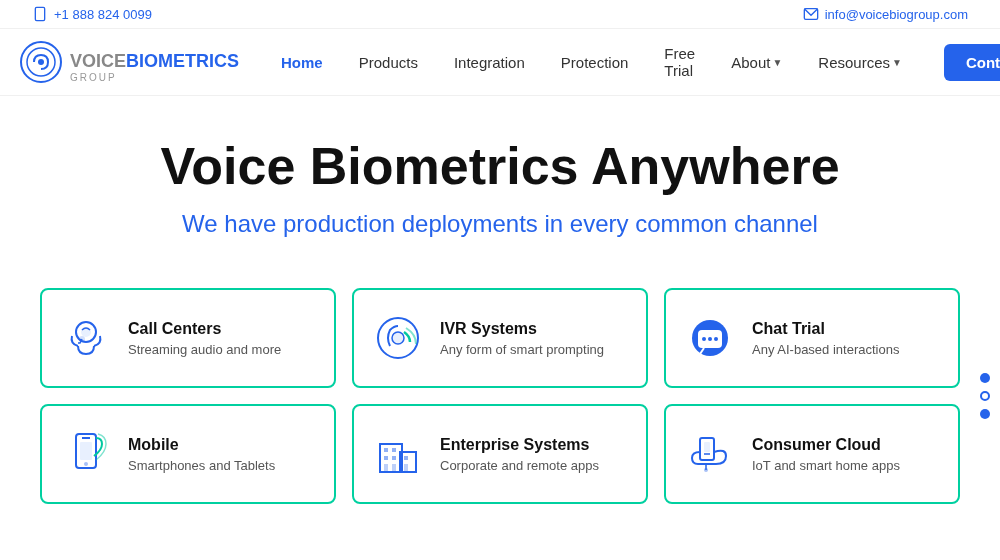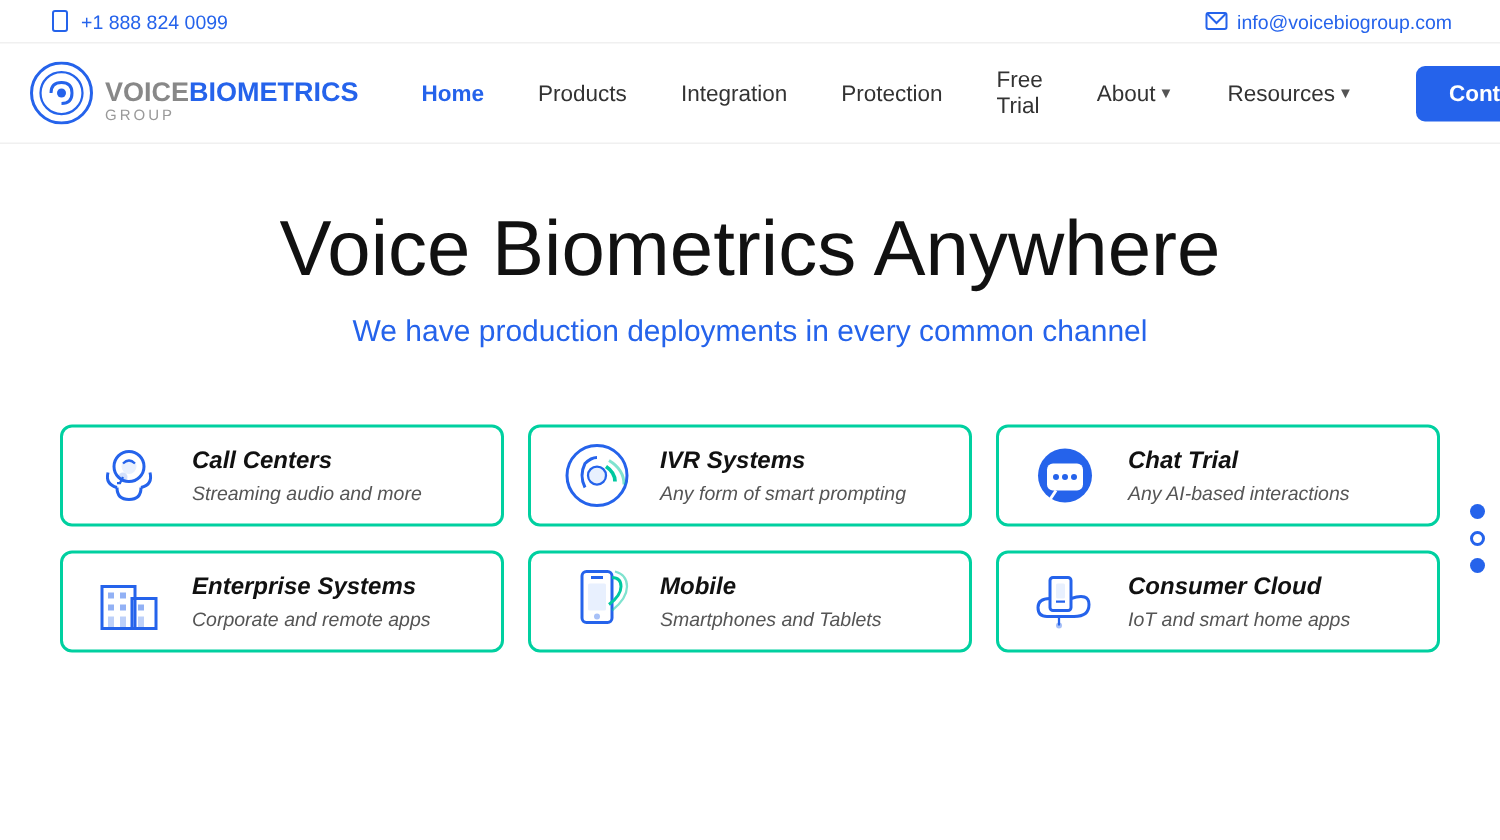--- a/index.html
+++ b/index.html
@@ -83,50 +83,49 @@
       white-space: nowrap;
     }
 
     
     .hero {
       text-align: center;
       padding: 40px 20px 20px;
     }
     .hero h1 {
       font-size: 52px;
-      font-weight: 400;
+      font-weight: 700;
       color: #111;
       margin-bottom: 14px;
     }
     .hero p {
-      font-size: 20px;
+      font-size: 24px;
       color: #2563eb;
       margin-bottom: 30px;
     }
 
     
     .cards-section {
       padding: 0 40px;
       position: relative;
     }
     .cards-grid {
       display: grid;
       grid-template-columns: repeat(3, 1fr);
       gap: 16px;
     }
     .card {
       border: 2px solid #00d0a0;
       border-radius: 8px;
-      padding: 4px 16px;
+      padding: 20px 16px;
       display: flex;
       align-items: center;
       gap: 14px;
       background: #fff;
       cursor: pointer;
-      font-style: italic;
     }
     .card-icon {
       width: 56px;
       height: 56px;
       flex-shrink: 0;
       display: flex;
       align-items: center;
       justify-content: center;
     }
     .card-text h3 {
@@ -270,20 +269,37 @@
       </div>
       <div class="card-text">
         <h3>Chat Trial</h3>
         <p>Any AI-based interactions</p>
       </div>
     </div>
 
     <div class="card">
       <div class="card-icon">
         <svg viewBox="0 0 56 56" width="56" height="56">
+          <rect x="18" y="8" width="20" height="34" rx="3" fill="none" stroke="#2563eb" stroke-width="2"></rect>
+          <line x1="24" y1="12" x2="32" y2="12" stroke="#2563eb" stroke-width="2"></line>
+          <circle cx="28" cy="38" r="2" fill="#2563eb" opacity="0.4"></circle>
+          <rect x="22" y="16" width="12" height="18" rx="1" fill="#e8f0fe"></rect>
+          <path d="M36 30 Q44 24 44 18 Q44 12 38 12" fill="none" stroke="#00c8a0" stroke-width="2"></path>
+          <path d="M38 34 Q48 26 48 18 Q48 10 40 8" fill="none" stroke="#00c8a0" stroke-width="1.5" opacity="0.5"></path>
+        </svg>
+      </div>
+      <div class="card-text">
+        <h3>Mobile</h3>
+        <p>Smartphones and Tablets</p>
+      </div>
+    </div>
+
+    <div class="card">
+      <div class="card-icon">
+        <svg viewBox="0 0 56 56" width="56" height="56">
           <rect x="10" y="18" width="22" height="28" fill="none" stroke="#2563eb" stroke-width="2"></rect>
           <rect x="30" y="26" width="16" height="20" fill="none" stroke="#2563eb" stroke-width="2"></rect>
           <rect x="14" y="22" width="4" height="4" fill="#2563eb" opacity="0.5"></rect>
           <rect x="22" y="22" width="4" height="4" fill="#2563eb" opacity="0.5"></rect>
           <rect x="14" y="30" width="4" height="4" fill="#2563eb" opacity="0.5"></rect>
           <rect x="22" y="30" width="4" height="4" fill="#2563eb" opacity="0.5"></rect>
           <rect x="14" y="38" width="4" height="8" fill="#2563eb" opacity="0.3"></rect>
           <rect x="22" y="38" width="4" height="8" fill="#2563eb" opacity="0.3"></rect>
           <rect x="34" y="30" width="4" height="4" fill="#2563eb" opacity="0.5"></rect>
           <rect x="34" y="38" width="4" height="8" fill="#2563eb" opacity="0.3"></rect>
@@ -291,37 +307,20 @@
       </div>
       <div class="card-text">
         <h3>Enterprise Systems</h3>
         <p>Corporate and remote apps</p>
       </div>
     </div>
 
     <div class="card">
       <div class="card-icon">
         <svg viewBox="0 0 56 56" width="56" height="56">
-          <rect x="18" y="8" width="20" height="34" rx="3" fill="none" stroke="#2563eb" stroke-width="2"></rect>
-          <line x1="24" y1="12" x2="32" y2="12" stroke="#2563eb" stroke-width="2"></line>
-          <circle cx="28" cy="38" r="2" fill="#2563eb" opacity="0.4"></circle>
-          <rect x="22" y="16" width="12" height="18" rx="1" fill="#e8f0fe"></rect>
-          <path d="M36 30 Q44 24 44 18 Q44 12 38 12" fill="none" stroke="#00c8a0" stroke-width="2"></path>
-          <path d="M38 34 Q48 26 48 18 Q48 10 40 8" fill="none" stroke="#00c8a0" stroke-width="1.5" opacity="0.5"></path>
-        </svg>
-      </div>
-      <div class="card-text">
-        <h3>Mobile</h3>
-        <p>Smartphones and Tablets</p>
-      </div>
-    </div>
-
-    <div class="card">
-      <div class="card-icon">
-        <svg viewBox="0 0 56 56" width="56" height="56">
           <rect x="18" y="12" width="14" height="22" rx="2" fill="none" stroke="#2563eb" stroke-width="2"></rect>
           <rect x="22" y="16" width="6" height="10" rx="1" fill="#e8f0fe"></rect>
           <line x1="22" y1="28" x2="28" y2="28" stroke="#2563eb" stroke-width="1.5"></line>
           <path d="M32 26 Q44 22 44 30 Q44 38 34 38 L16 38 Q10 38 10 32 Q10 26 18 26" fill="none" stroke="#2563eb" stroke-width="2"></path>
           <circle cx="24" cy="44" r="2" fill="#2563eb" opacity="0.4"></circle>
           <line x1="24" y1="38" x2="24" y2="44" stroke="#2563eb" stroke-width="1.5"></line>
         </svg>
       </div>
       <div class="card-text">
         <h3>Consumer Cloud</h3>

